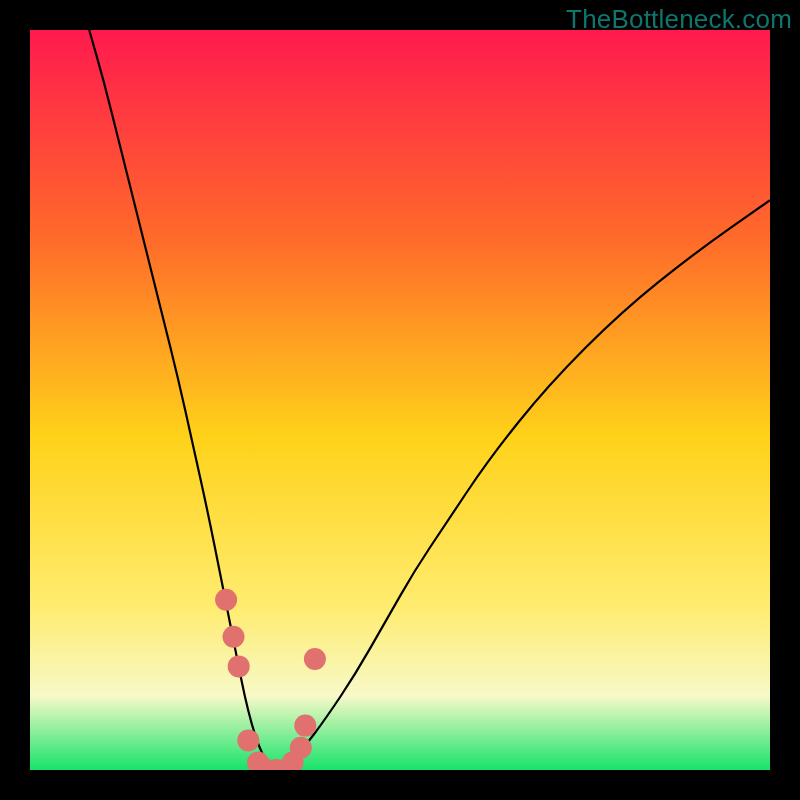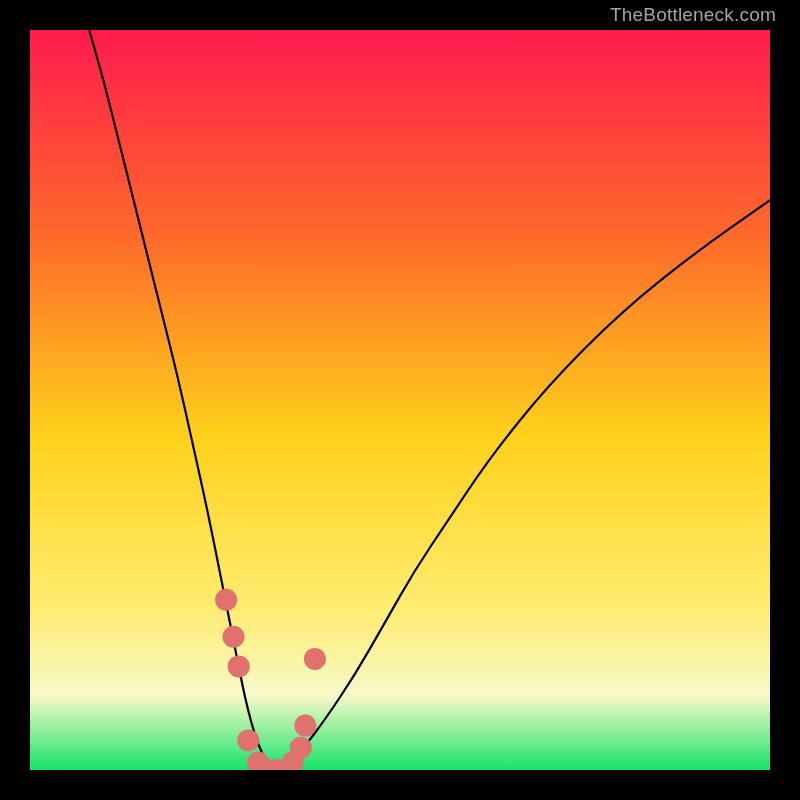--- a/index.html
+++ b/index.html
@@ -13,23 +13,23 @@
   }
   .frame {
     position: relative;
     width: 800px;
     height: 800px;
     background: #000;
   }
   .watermark {
     position: absolute;
     top: 4px;
-    right: 24px;
-    color: #a3a3a3;
-    font-size: 19px;
+    right: 8px;
+    color: #0f766e;
+    font-size: 26px;
     font-weight: 500;
     letter-spacing: 0.2px;
     z-index: 5;
   }
   .plot {
     position: absolute;
     top: 30px;
     left: 30px;
     width: 740px;
     height: 740px;

